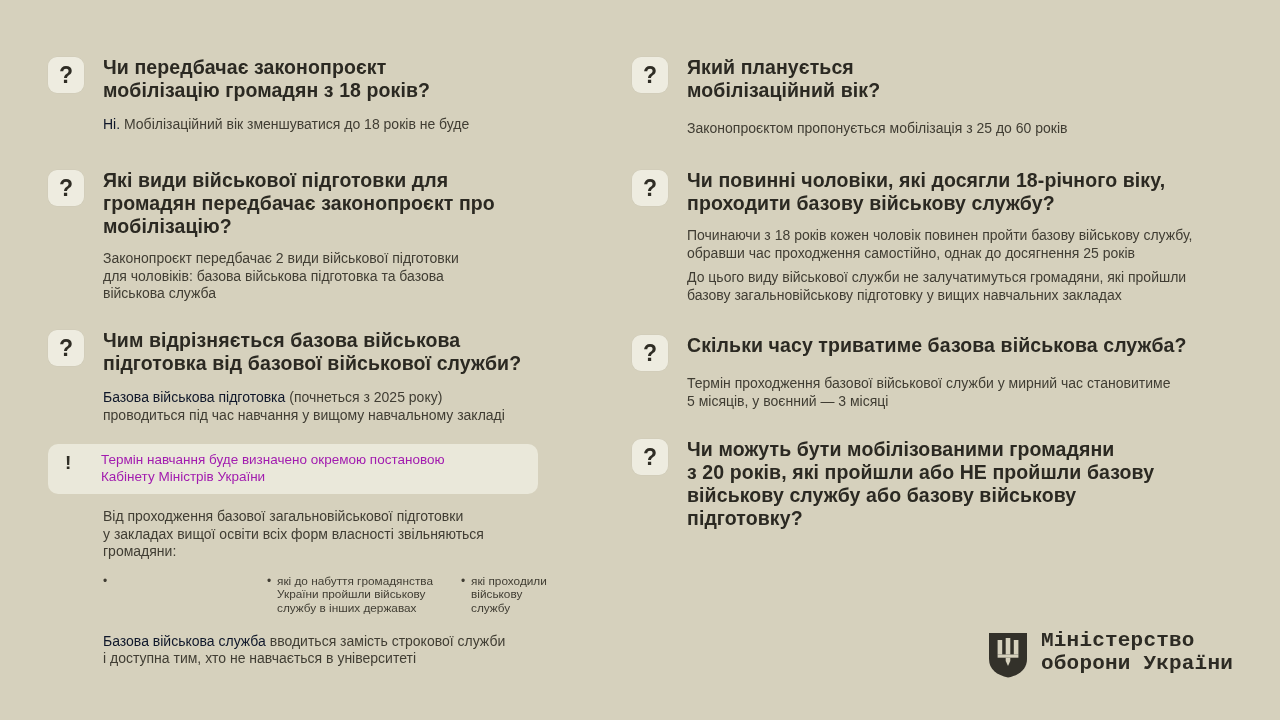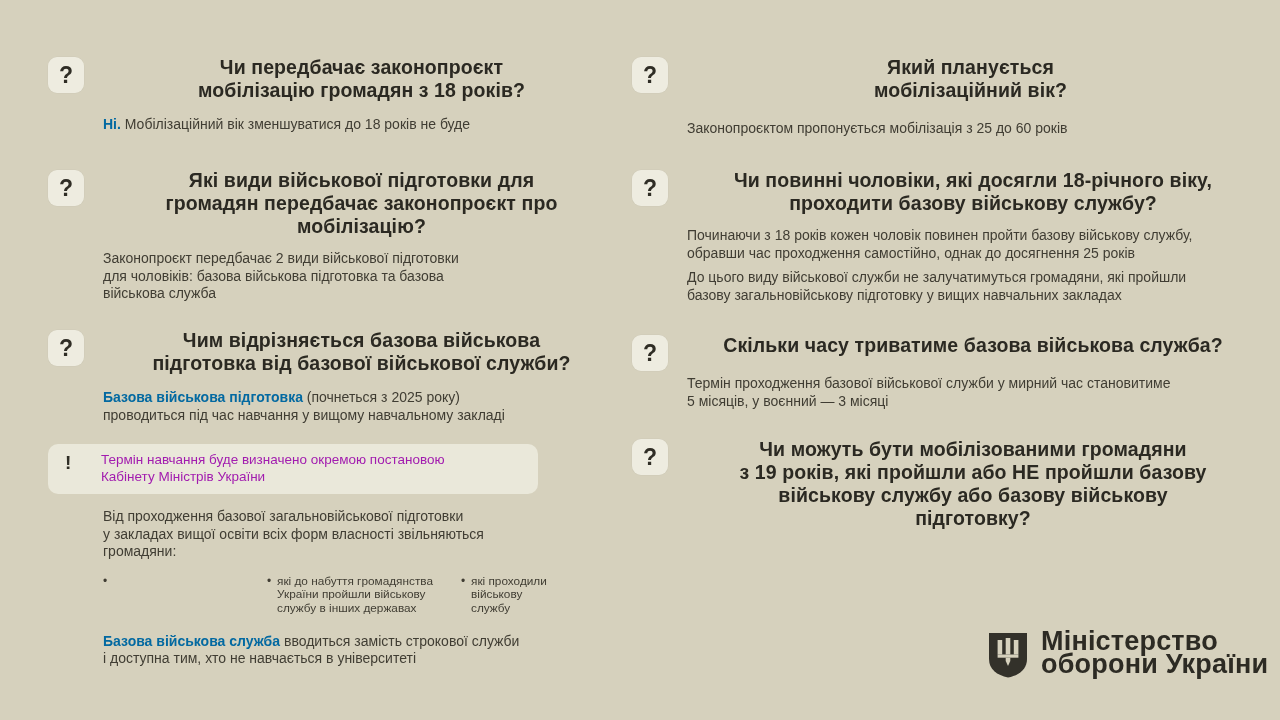--- a/index.html
+++ b/index.html
@@ -15,27 +15,27 @@
     width:36px; height:36px; border-radius:9px;
     background:#eeece0;
     display:flex; align-items:center; justify-content:center;
     font-weight:bold; font-size:23px; color:#2f2d25;
     box-shadow:0 0 0 0.5px rgba(0,0,0,0.03);
   }
   .content { margin-left:55px; }
   .qtitle {
     font-weight:bold; font-size:19.5px; line-height:23px;
     color:#2b2922; white-space:pre-line; letter-spacing:0.1px;
-    margin:0 0 0 12px; padding-top:1px;text-align:center;
+    margin:0 0 0 0; padding-top:1px;
   }
   .body {
     font-size:14px; line-height:17.5px; color:#403d33;
     white-space:pre-line; margin:0;
   }
-  .lead { font-weight:bold; color:#0369a1; }
+  .lead { font-weight:normal; color:#0f172a; }
   .mt12 { margin-top:12px; }
   .mt14 { margin-top:14px; }
   .note-box {
     margin-top:20px;
     width:458px;
     background:#eae8da; border-radius:10px;
     padding:7px 15px 9px 17px;
     display:flex; align-items:flex-start;
   }
   .excl {
@@ -55,22 +55,22 @@
   }
   .exemption-item .dot { flex:0 0 10px; font-size:12px; }
   .w1 { width:150px; } .w2 { width:180px; } .w3 { width:105px; }
   .footer-logo {
     position:absolute; left:988px; top:630px;
     display:flex; align-items:flex-start;
   }
   .shield { width:40px; height:46px; margin-top:2px; }
   .ministry-name {
     margin-left:13px;
-    font-weight:bold; font-size:27px; line-height:22.5px;
-    color:#2d2b24; white-space:pre-line; letter-spacing:0.2px;
+    font-weight:bold; font-size:21px; line-height:22.5px;
+    color:#2d2b24; white-space:pre-line; letter-spacing:0.2px;font-family:Liberation Mono, monospace;
   }
   
   #l1 { left:48px; top:55px;  width:560px; }
   #l2 { left:48px; top:168px; width:560px; }
   #l3 { left:48px; top:328px; width:560px; }
   #r1 { left:632px; top:55px;  width:610px; }
   #r2 { left:632px; top:168px; width:615px; }
   #r3 { left:632px; top:333px; width:615px; }
   #r4 { left:632px; top:437px; width:615px; }
   #l3 .note-box { margin-left:-55px; }
@@ -183,21 +183,21 @@
 5 місяців, у воєнний — 3 місяці</p>
     </div>
   </div>
 
   <div class="qa-block" id="r4">
     <div class="chip">
       <span>?</span>
     </div>
     <div class="content">
       <p class="qtitle">Чи можуть бути мобілізованими громадяни
-з 19 років, які пройшли або НЕ пройшли базову
+з 20 років, які пройшли або НЕ пройшли базову
 військову службу або базову військову
 підготовку?</p>
     </div>
   </div>
 
   <div class="footer-logo">
     <svg class="shield" viewBox="0 0 40 46">
       <path d="M1 1 H39 V27 C39 37.5 31 43.2 20 45.4 C9 43.2 1 37.5 1 27 Z" fill="#33312a"></path>
       <rect x="9.6" y="8" width="4.6" height="14.5" fill="#d6d1bd"></rect>
       <rect x="17.7" y="6" width="4.6" height="16.5" fill="#d6d1bd"></rect>

